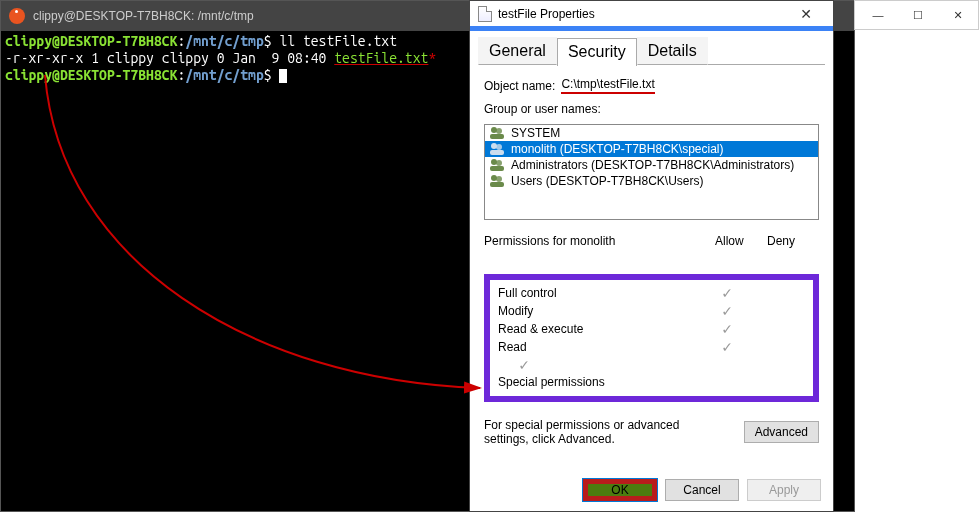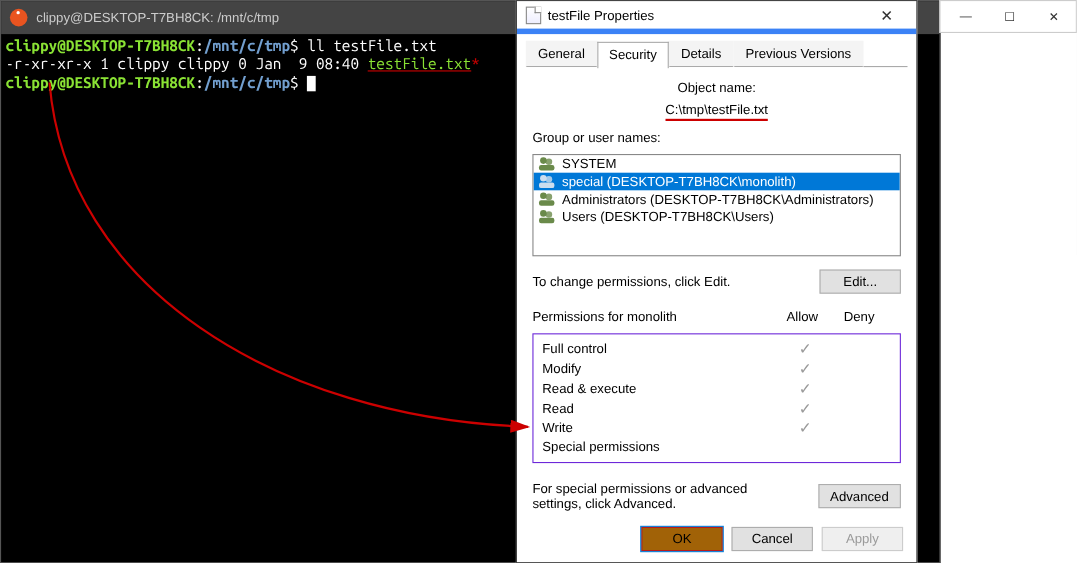--- a/index.html
+++ b/index.html
@@ -25,46 +25,46 @@
 
   
   .props { position:absolute; left:469px; top:0; width:365px; height:512px; background:#fff; border:1px solid #444; display:flex; flex-direction:column; }
   .props-titlebar { height:30px; display:flex; align-items:center; padding:0 8px; border-bottom:5px solid #3b82f6; }
   .props-titlebar .doc-icon { width:14px; height:16px; border:1px solid #888; background:linear-gradient(#fff,#eef); margin-right:6px; position:relative; }
   .props-titlebar .doc-icon::after { content:""; position:absolute; right:-1px; top:-1px; width:5px; height:5px; background:#fff; border-left:1px solid #888; border-bottom:1px solid #888; }
   .props-titlebar .title { flex:1; font-size:12px; color:#000; }
   .props-titlebar .close { width:38px; height:28px; display:flex; align-items:center; justify-content:center; font-size:14px; color:#333; }
 
   .tabs { display:flex; padding:6px 8px 0 8px; gap:0; }
-  .tab { padding:4px 10px; border:1px solid transparent; border-bottom:none; font-size:12px; color:#000; background:#f4f4f4; }
+  .tab { padding:4px 10px; border:1px solid transparent; border-bottom:none; font-size:16px; color:#000; background:#f4f4f4; }
   .tab.active { background:#fff; border-color:#aaa; position:relative; top:1px; }
   .tab:not(.active){ border-bottom:1px solid #aaa; }
   .tabs::after { content:""; flex:1; border-bottom:1px solid #aaa; }
 
   .tabpage { flex:1; padding:12px 14px 8px 14px; display:flex; flex-direction:column; gap:8px; overflow:hidden; }
-  .row { display:flex; align-items:center; gap:6px; font-size:12px;flex-direction:column; }
+  .row { display:flex; align-items:center; gap:6px; font-size:12px; }
   .object-path { border-bottom:2px solid #cc0000; padding-bottom:1px; }
   .label { font-size:12px; color:#000; }
 
   .listbox { border:1px solid #888; height:96px; overflow:auto; background:#fff; }
   .listitem { display:flex; align-items:center; gap:6px; padding:1px 4px; font-size:12px; }
   .listitem.selected { background:#0078d7; color:#fff; }
   .li-icon { width:16px; height:14px; display:flex; }
   .li-icon svg { width:16px; height:14px; }
 
   .edit-row { display:flex; align-items:center; justify-content:space-between; margin-top:4px; }
   .btn { min-width:74px; height:22px; border:1px solid #adadad; background:#e1e1e1; font-size:12px; color:#000; display:inline-flex; align-items:center; justify-content:center; padding:0 10px; }
-  .btn.primary { border:1px solid #b91c1c; outline:1px solid #0078d7; background:#a16207; }
+  .btn.primary { border:5px solid #b91c1c; outline:1px solid #0078d7; background:#4d7c0f; }
   .btn.disabled { color:#9a9a9a; background:#efefef; border-color:#ccc; }
 
   .perm-header { display:flex; font-size:12px; margin-top:6px; }
   .perm-header .ph-name { flex:1; }
   .perm-header .ph-col { width:52px; text-align:left; }
 
-  .perm-box { border:1px solid #6d28d9; padding:4px 8px 6px 8px; }
+  .perm-box { border:6px solid #6d28d9; padding:4px 8px 6px 8px;margin-top:18px; }
   .perm-row { display:flex; align-items:center; font-size:12px; padding:1px 0; }
   .perm-row .pname { flex:1; }
   .perm-row .pcol { width:52px; text-align:center; color:#9a9a9a; font-size:14px; }
   .perm-row .pcol .chk::before { content:"✓"; }
   .write-arrow-target { position:relative; }
 
   .adv-row { display:flex; align-items:center; justify-content:space-between; gap:10px; margin-top:8px; }
   .adv-row .txt { font-size:12px; max-width:230px; }
 
   .dlg-buttons { display:flex; gap:8px; justify-content:flex-end; padding:6px 12px 10px 0; margin-top:auto; }
@@ -97,21 +97,20 @@
     <div class="props-titlebar">
       <span class="doc-icon"></span>
       <span class="title">testFile Properties</span>
       <span class="close">✕</span>
     </div>
 
     <div class="tabs">
       <div class="tab">General</div>
       <div class="tab active">Security</div>
       <div class="tab">Details</div>
-      <div class="tab">Previous Versions</div>
     </div>
 
     <div class="tabpage">
       <div class="row">
         <span class="label">Object name:</span>
         <span class="object-path">C:\tmp\testFile.txt</span>
       </div>
 
       <div class="label">Group or user names:</div>
 
@@ -127,21 +126,21 @@
             <span>SYSTEM</span>
           </div>
           <div class="listitem selected">
             <span class="li-icon">
               <svg viewBox="0 0 16 14">
                 <circle cx="5" cy="4" r="3" fill="#cde"></circle>
                 <circle cx="10" cy="5" r="3" fill="#cde" opacity="0.8"></circle>
                 <rect x="1" y="8" width="14" height="5" rx="2" fill="#cde"></rect>
               </svg>
             </span>
-            <span>special (DESKTOP-T7BH8CK\monolith)</span>
+            <span>monolith (DESKTOP-T7BH8CK\special)</span>
           </div>
           <div class="listitem">
             <span class="li-icon">
               <svg viewBox="0 0 16 14">
                 <circle cx="5" cy="4" r="3" fill="#6a8a4a"></circle>
                 <circle cx="10" cy="5" r="3" fill="#6a8a4a" opacity="0.8"></circle>
                 <rect x="1" y="8" width="14" height="5" rx="2" fill="#6a8a4a"></rect>
               </svg>
             </span>
             <span>Administrators (DESKTOP-T7BH8CK\Administrators)</span>
@@ -151,24 +150,20 @@
               <svg viewBox="0 0 16 14">
                 <circle cx="5" cy="4" r="3" fill="#6a8a4a"></circle>
                 <circle cx="10" cy="5" r="3" fill="#6a8a4a" opacity="0.8"></circle>
                 <rect x="1" y="8" width="14" height="5" rx="2" fill="#6a8a4a"></rect>
               </svg>
             </span>
             <span>Users (DESKTOP-T7BH8CK\Users)</span>
           </div>
         </div>
 
-      <div class="edit-row">
-        <span class="label">To change permissions, click Edit.</span>
-        <span class="btn">Edit...</span>
-      </div>
 
       <div class="perm-header">
         <span class="ph-name">Permissions for monolith</span>
         <span class="ph-col">Allow</span>
         <span class="ph-col">Deny</span>
       </div>
 
       <div class="perm-box" id="perm-box">
           <div class="perm-row">
             <span class="pname">Full control</span>
@@ -184,21 +179,20 @@
             <span class="pname">Read &amp; execute</span>
             <span class="pcol"><span class="chk"></span></span>
             <span class="pcol"></span>
           </div>
           <div class="perm-row">
             <span class="pname">Read</span>
             <span class="pcol"><span class="chk"></span></span>
             <span class="pcol"></span>
           </div>
           <div class="perm-row write-arrow-target">
-            <span class="pname">Write</span>
             <span class="pcol"><span class="chk"></span></span>
             <span class="pcol"></span>
           </div>
           <div class="perm-row">
             <span class="pname">Special permissions</span>
             <span class="pcol"></span>
             <span class="pcol"></span>
           </div>
         </div>
 

